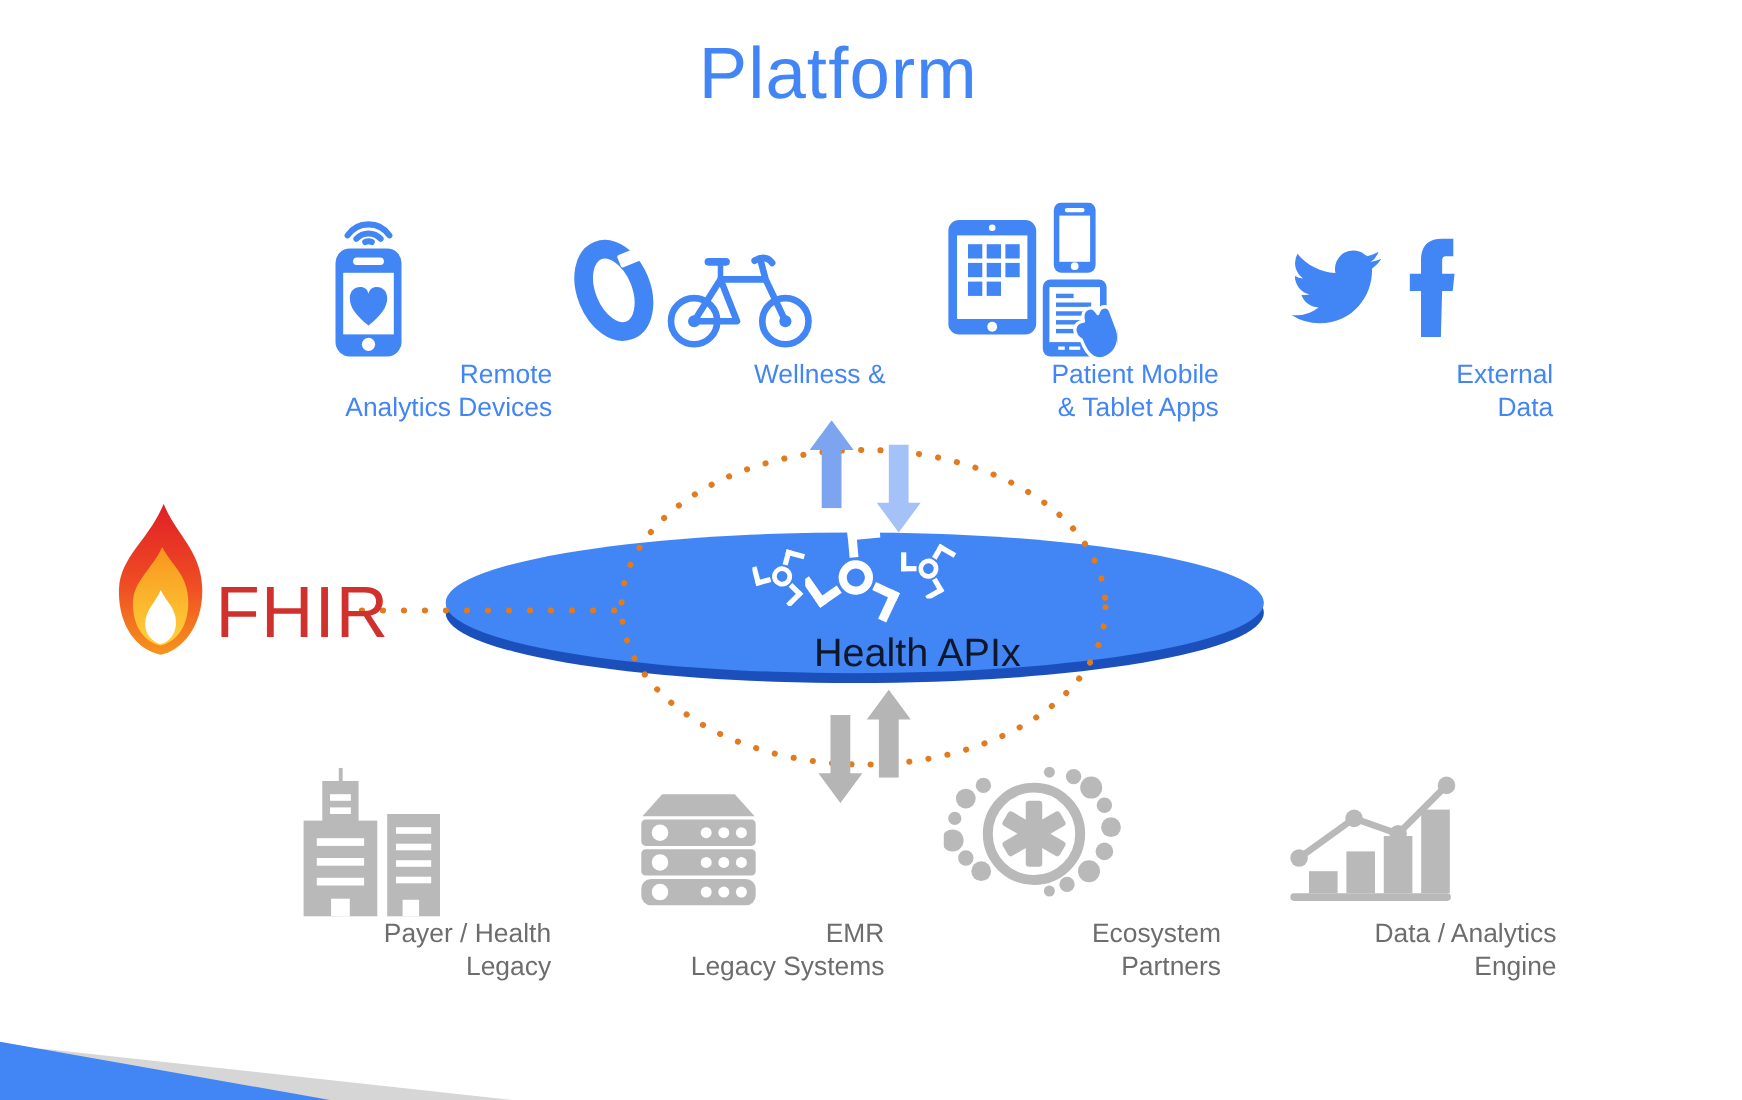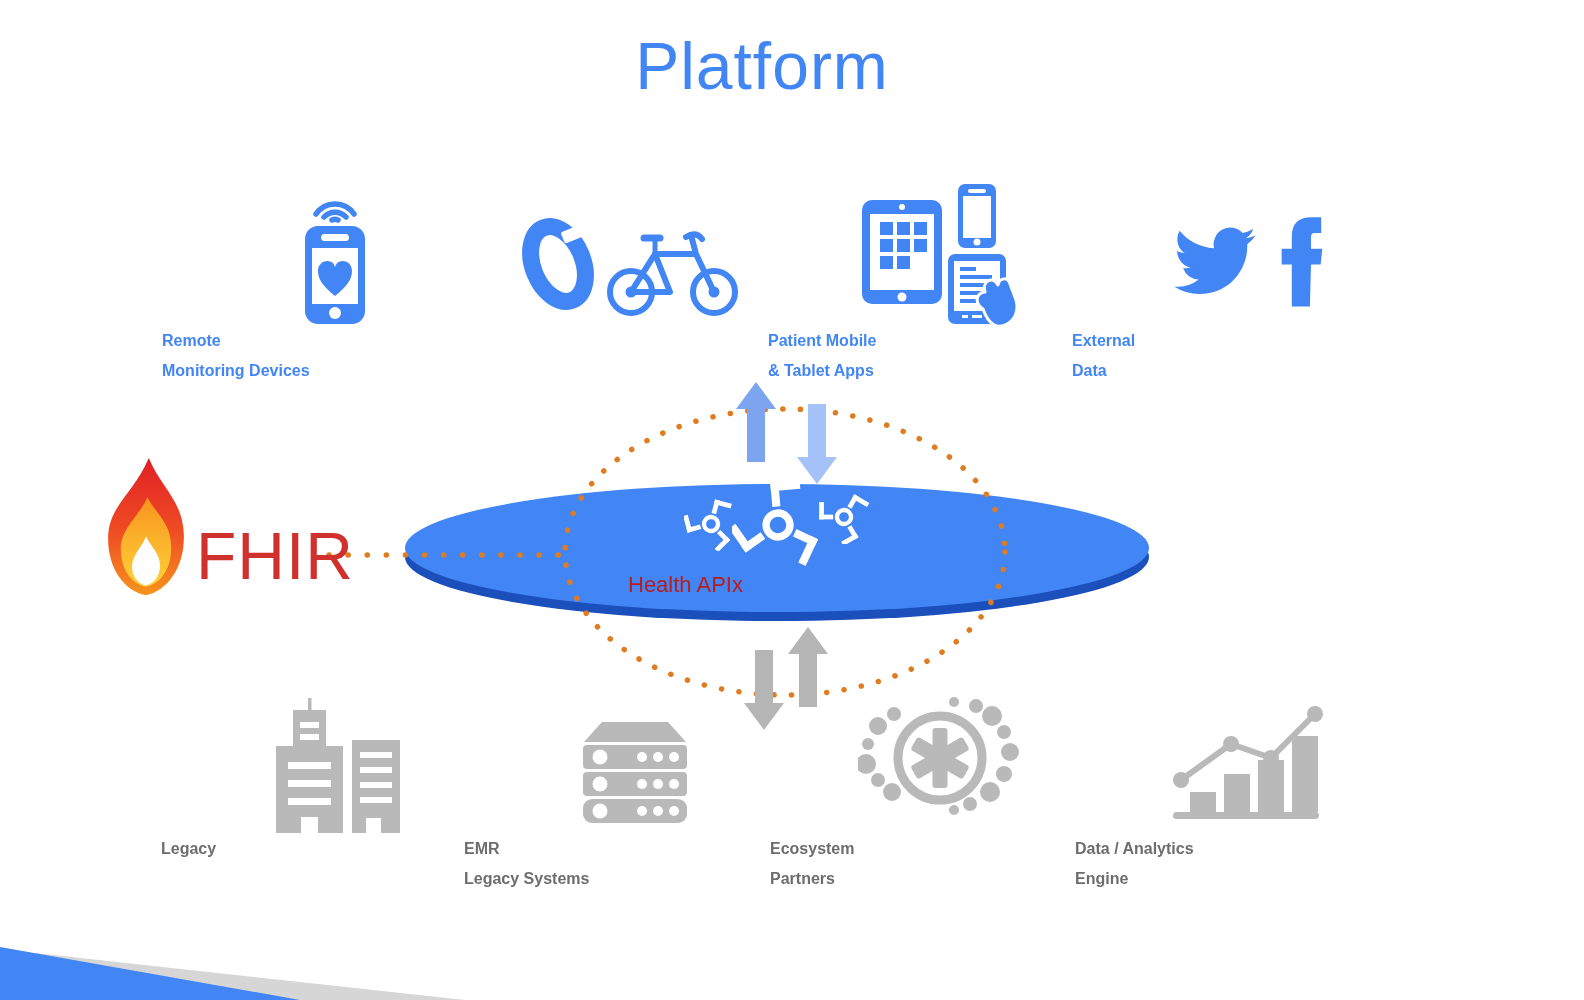--- a/index.html
+++ b/index.html
@@ -1,27 +1,27 @@
 <!DOCTYPE html>
 <html style="--blue: #4285f4; --arrow_blue_up: #7da4ef; --arrow_blue_down: #a4c2f7; --arrow_gray: #b5b5b5; --icon_gray: #b9b9b9; --text_gray: #6d6d6d; --dot_orange: #e07c1f; --fhir_red: #d0312d; --ellipse_fill: #4285f4; --ellipse_rim: #1b50bc; --corner_gray: #d6d6d6;"><head>
 <meta charset="utf-8">
 <style>
   html,body{margin:0;padding:0;background:#fff;}
   .stage{position:relative;width:1584px;height:1000px;background:#fff;overflow:hidden;
          font-family:"Liberation Sans",sans-serif;}
   .abs{position:absolute;}
   .title{position:absolute;left:0;top:28px;width:1524px;text-align:center;
          color:var(--blue);font-size:66px;font-weight:500;letter-spacing:1px;}
-  .toplabel,.botlabel{position:absolute;width:340px;text-align:left;
-         font-size:16px;line-height:30px;font-weight:700;}
+  .toplabel,.botlabel{position:absolute;width:340px;text-align:right;
+         font-size:24px;line-height:30px;font-weight:400;}
   .toplabel{color:var(--blue);}
   .botlabel{color:var(--text_gray);}
   .toplabel span,.botlabel span{display:block;}
-  .apix-label{position:absolute;left:628px;top:572px;width:300px;text-align:left;
-         color:#b91c1c;font-size:22px;font-weight:400;}
+  .apix-label{position:absolute;left:628px;top:572px;width:300px;text-align:right;
+         color:#0f172a;font-size:36px;font-weight:400;}
   .fhir-text{position:absolute;left:196px;top:518px;color:var(--fhir_red);
          font-size:66px;font-weight:400;letter-spacing:1px;}
   
   .f-blue{fill:var(--blue);}
   .f-white{fill:#ffffff;}
   .s-blue{stroke:var(--blue);fill:none;}
   .s-white{stroke:#ffffff;fill:none;}
   .f-gray{fill:var(--icon_gray);}
   .s-gray{stroke:var(--icon_gray);fill:none;}
   .f-abu{fill:var(--arrow_blue_up);}
@@ -118,23 +118,24 @@
     <g transform="translate(2,12) scale(3.4)">
       <path class="f-blue" d="M23.953 4.57a10 10 0 01-2.825.775 4.958 4.958 0 002.163-2.723c-.951.555-2.005.959-3.127 1.184a4.92 4.92 0 00-8.384 4.482C7.69 8.095 4.067 6.13 1.64 3.162a4.822 4.822 0 00-.666 2.475c0 1.71.87 3.213 2.188 4.096a4.904 4.904 0 01-2.228-.616v.06a4.923 4.923 0 003.946 4.827 4.996 4.996 0 01-2.212.085 4.936 4.936 0 004.604 3.417 9.867 9.867 0 01-6.102 2.105c-.39 0-.779-.023-1.17-.067a13.995 13.995 0 007.557 2.209c9.053 0 13.998-7.496 13.998-13.985 0-.21 0-.42-.015-.63A9.935 9.935 0 0024 4.59z"></path>
     </g>
     <g transform="translate(104,8) scale(1.13)">
       <path class="f-blue" d="M30,80 H14 V43 H5 V29 h9 V18 Q14,1 31,1 h9 V15 h-6 q-3,0 -3,3.5 V29 h10 l-1.5,14 H31 z"></path>
     </g>
   </svg>
 
   <div class="toplabel" style="left:162px;top:326px">
     <span>Remote</span>
-      <span>Monitoring Devices</span>
+      <span>Analytics Devices</span>
   </div>
   <div class="toplabel" style="left:465px;top:326px">
+    <span>Wellness &amp;</span>
   </div>
   <div class="toplabel" style="left:1072px;top:326px">
     <span>External</span>
       <span>Data</span>
   </div>
   <div class="toplabel" style="left:768px;top:326px">
     <span>Patient Mobile</span>
       <span>&amp; Tablet Apps</span>
   </div>
 
@@ -318,20 +319,21 @@
     <rect class="f-gray" x="95" y="68" width="26" height="52"></rect>
     <rect class="f-gray" x="129" y="44" width="26" height="76"></rect>
     <polyline class="s-gray" stroke-width="6" stroke-linecap="round" stroke-linejoin="round" points="18,88 68,52 108,66 152,22"></polyline>
     <circle class="f-gray" cx="18" cy="88" r="8"></circle>
       <circle class="f-gray" cx="68" cy="52" r="8"></circle>
     <circle class="f-gray" cx="108" cy="66" r="8"></circle>
       <circle class="f-gray" cx="152" cy="22" r="8"></circle>
   </svg>
 
   <div class="botlabel" style="left:161px;top:834px">
+    <span>Payer / Health</span>
       <span>Legacy</span>
   </div>
   <div class="botlabel" style="left:464px;top:834px">
     <span>EMR</span>
       <span>Legacy Systems</span>
   </div>
   <div class="botlabel" style="left:1075px;top:834px">
     <span>Data / Analytics</span>
       <span>Engine</span>
   </div>

